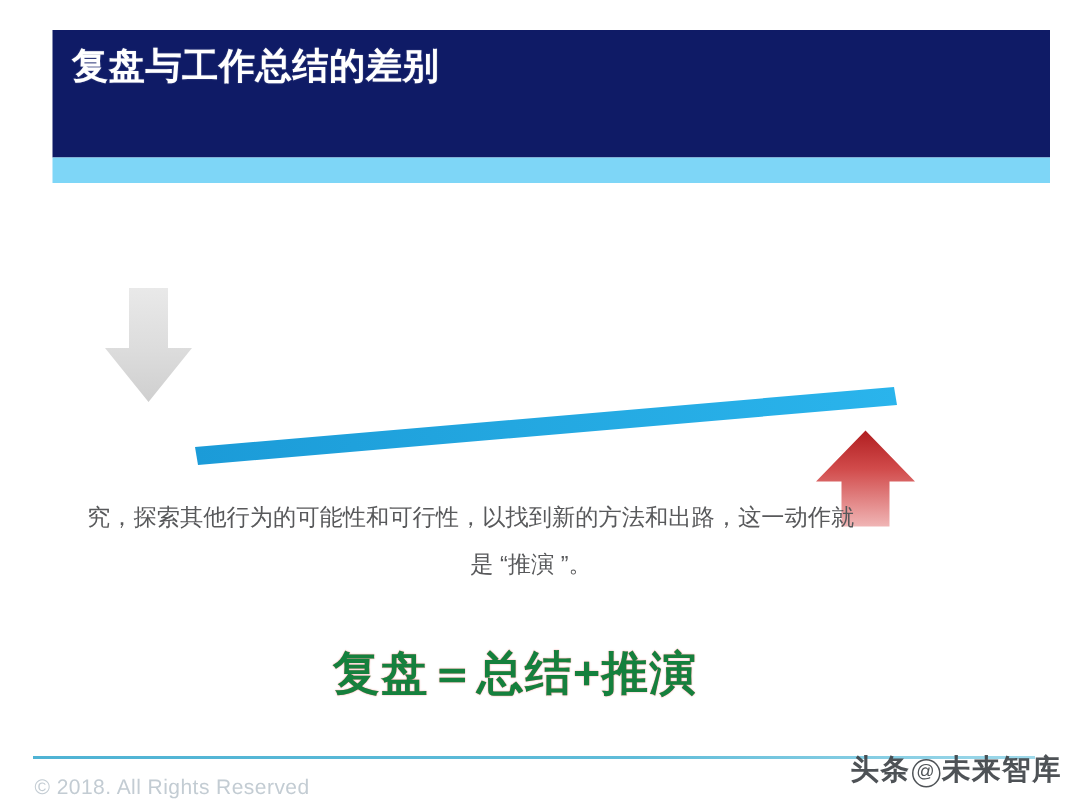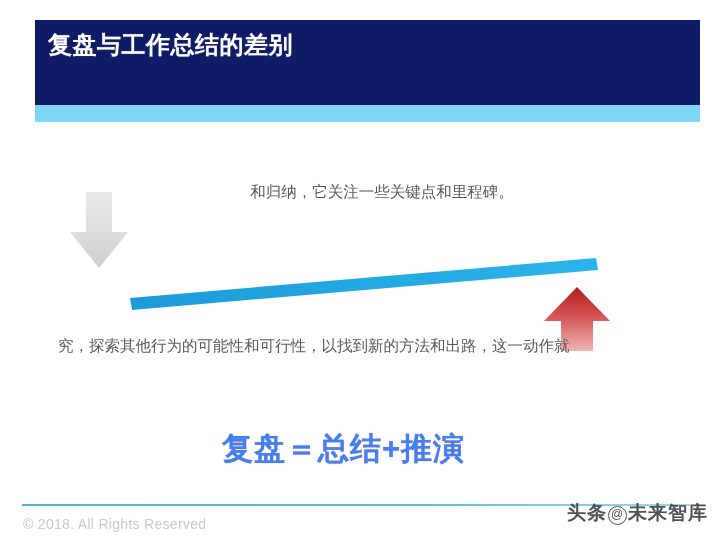--- a/index.html
+++ b/index.html
@@ -120,21 +120,21 @@
 
   
   .formula {
     position: absolute;
     left: 0;
     top: 428px;
     width: 687px;
     text-align: center;
     font-size: 31px;
     font-weight: bold;
-    color: #3b82f6;
+    color: #15803d;
     letter-spacing: 1px;
     text-shadow: 0 0 1px rgba(239,28,28,0.6);
   }
 
   
   .footer-rule {
     position: absolute;
     left: 22px;
     top: 504px;
     width: 668px;
@@ -210,25 +210,25 @@
       <linearGradient id="redGrad" x1="0" y1="0" x2="0" y2="1">
         <stop offset="0%" stop-color="#b01e20"></stop>
         <stop offset="40%" stop-color="#d14b4b"></stop>
         <stop offset="100%" stop-color="#f0b5b5"></stop>
       </linearGradient>
     </defs>
     <polygon points="34,1 67,35 50,35 50,65 18,65 18,35 1,35" fill="url(#redGrad)"></polygon>
   </svg>
 
   <div class="para" id="para-summary">
-    <div class="line2">和归纳，它关注一些关键点和里程碑。</div>
   </div>
 
   <div class="para" id="para-review">
     <div class="line2">究，探索其他行为的可能性和可行性，以找到新的方法和出路，这一动作就</div>
+    <div class="line3">是 “推演 ”。</div>
   </div>
 
   <div class="formula">复盘＝总结+推演</div>
 
   <div class="footer-rule"></div>
   <div class="copyright">© 2018. All Rights Reserved</div>
   <div class="watermark">
     <span>头条</span><span class="at-badge">@</span><span>未来智库</span>
   </div>
 

